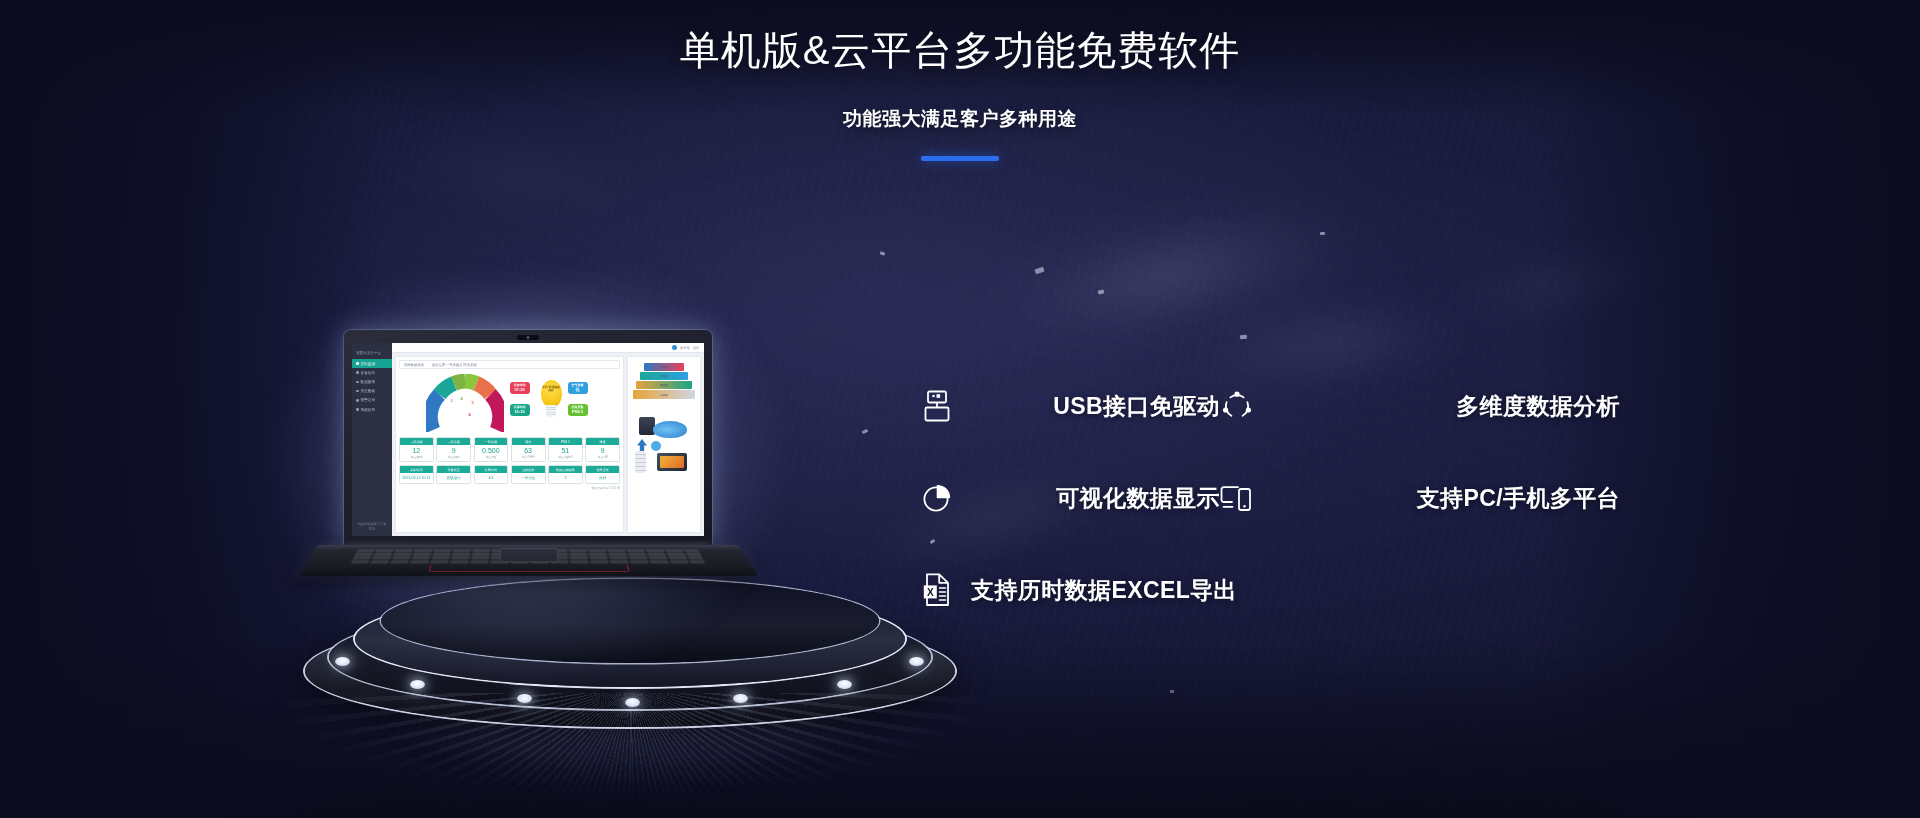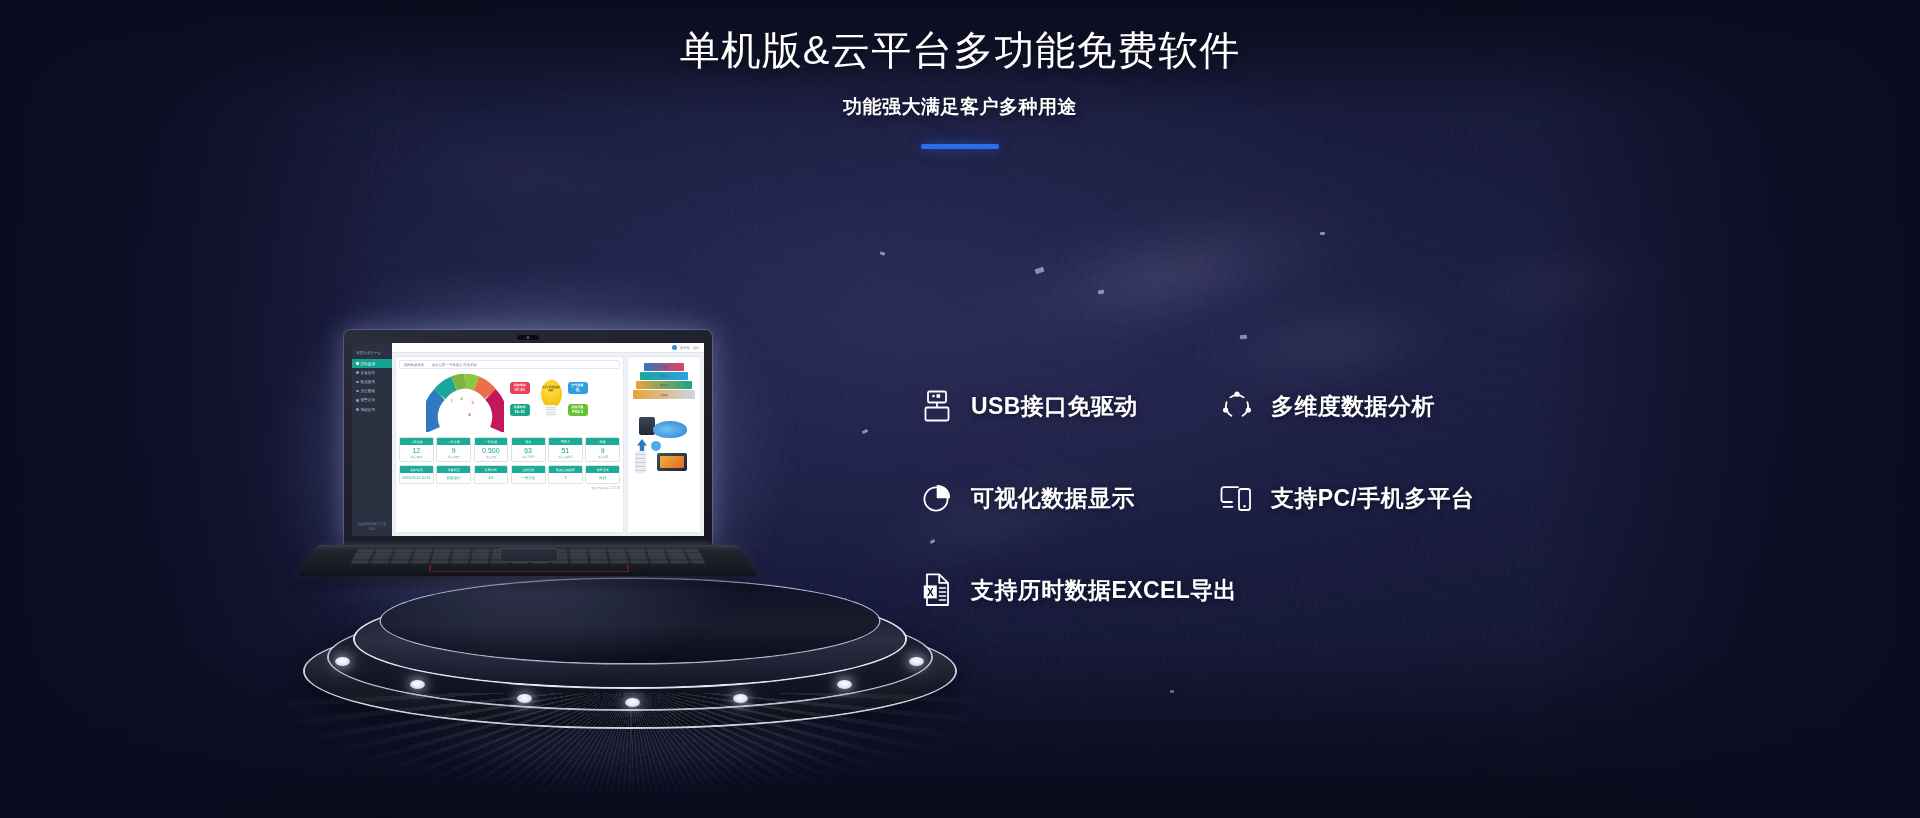--- a/index.html
+++ b/index.html
@@ -66,21 +66,21 @@
   }
   .title {
     color: #ffffff;
     font-size: 40px;
     font-weight: 400;
     letter-spacing: 1px;
     text-shadow: 0 2px 14px rgba(0,0,0,.65);
     line-height: 1.2;
   }
   .subtitle {
-    margin-top: 20px;
+    margin-top: 32px;
     color: #ffffff;
     font-size: 19px;
     font-weight: 700;
     letter-spacing: .5px;
     text-shadow: 0 2px 10px rgba(0,0,0,.6);
     font-family: Liberation Mono, monospace;
   }
   .divider {
     margin: 24px auto 0;
     width: 78px; height: 5px;
@@ -93,21 +93,21 @@
   .features {
     position: absolute;
     left: 920px; top: 360px;
     width: 700px;
     display: grid;
     grid-template-columns: 300px 400px;
     grid-auto-rows: 92px;
     align-items: center;
     z-index: 7;
   }
-  .feature { display: flex; align-items: center; gap: 17px; }
+  .feature { display: flex; align-items: center; gap: 17px; justify-content: space-between; }
   .feature-icon {
     width: 34px; height: 38px;
     flex: 0 0 34px;
     display: flex; align-items: center; justify-content: center;
     color: #ffffff;
   }
   .feature-icon svg { display:block; overflow: visible; }
   .feature-label {
     color: #ffffff;
     font-size: 23px;

